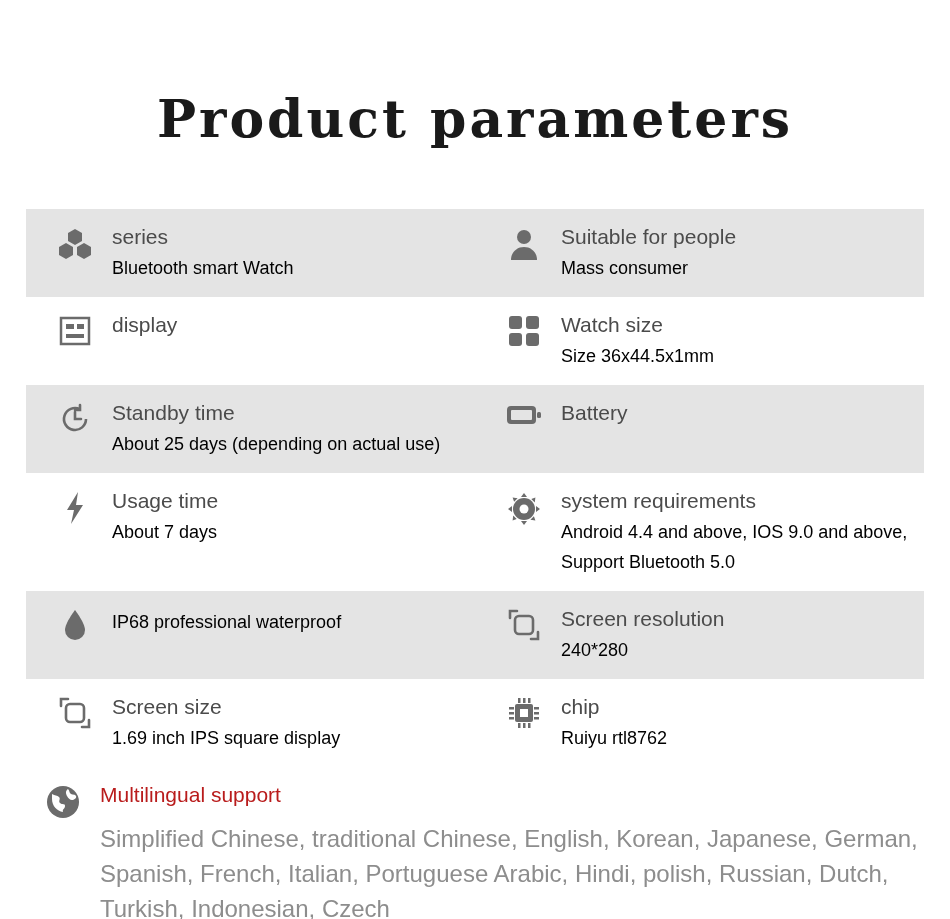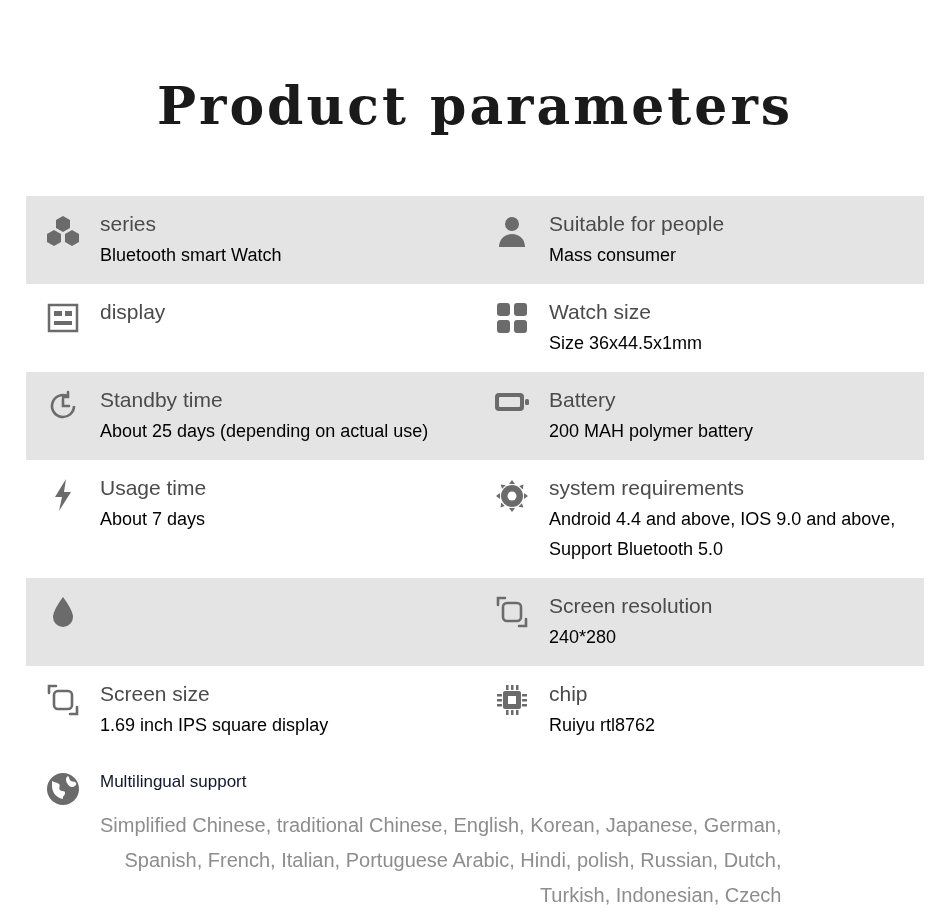--- a/index.html
+++ b/index.html
@@ -20,41 +20,41 @@
     position: relative;
     box-sizing: border-box;
   }
   .page-title {
     text-align: center;
     font-family: "DejaVu Serif", serif;
     font-weight: bold;
     font-size: 52px;
     letter-spacing: 3px;
     color: #1a1a1a;
-    margin: 3px;
+    margin: 16px;
     padding-top: 72px;
     padding-bottom: 0;
   }
   .spec-list {
     margin-top: 60px;
     padding: 0 26px;
   }
   .spec-row {
     display: flex;
     align-items: flex-start;
     box-sizing: border-box;
   }
   .spec-row.shaded {
     background: #e4e4e4;
   }
   .spec-cell {
     display: flex;
     align-items: flex-start;
     box-sizing: border-box;
-    padding: 14px 0 14px 0;
+    padding: 14px 0 14px 12px;
     width: 50%;
   }
   .icon-wrap {
     width: 74px;
     min-width: 74px;
     display: flex;
     justify-content: center;
     align-items: flex-start;
     padding-top: 4px;
   }
@@ -80,32 +80,31 @@
   }
   .spec-value.wrap {
     white-space: normal;
   }
   .lang-row {
     display: flex;
     align-items: flex-start;
     padding: 14px 0 20px 0;
   }
   .lang-text .spec-label {
-    font-size: 17px;
-    color: #0f172a;
+    font-size: 21px;
+    color: #b91c1c;
   }
   .lang-lines {
     margin-top: 12px;
   }
   .lang-lines div {
-    font-size: 20px;
+    font-size: 24px;
     color: #8d8d8d;
     line-height: 35px;
     white-space: nowrap;
-    text-align: right;
   }
 </style>
 </head>
 <body>
 
 <div class="page">
 
   <h1 class="page-title">Product parameters</h1>
 
   <div class="spec-list">
@@ -185,21 +184,20 @@
       <div class="spec-cell">
         <div class="icon-wrap">
           <svg width="36" height="24" viewBox="0 0 36 24" fill="#6b6b6b">
             <rect x="1" y="3" width="29" height="18" rx="4"></rect>
             <rect x="5" y="7" width="21" height="10" rx="1" fill="#e4e4e4"></rect>
             <rect x="31" y="9" width="4" height="6" rx="1.5"></rect>
           </svg>
         </div>
         <div class="spec-text">
           <div class="spec-label">Battery</div>
-          <div class="spec-value">200 MAH polymer battery</div>
         </div>
       </div>
     </div>
 
     <div class="spec-row">
       <div class="spec-cell">
         <div class="icon-wrap">
           <svg width="22" height="34" viewBox="0 0 22 34" fill="#6b6b6b">
             <polygon points="14,1 3,19 10,19 7,33 19,14 12,14"></polygon>
           </svg>
@@ -225,20 +223,21 @@
     </div>
 
     <div class="spec-row shaded">
       <div class="spec-cell">
         <div class="icon-wrap">
           <svg width="24" height="32" viewBox="0 0 24 32" fill="#6b6b6b">
             <path d="M12 1C12 1 2 14 2 21a10 10 0 0 0 20 0C22 14 12 1 12 1z"></path>
           </svg>
         </div>
         <div class="spec-text">
+          <div class="spec-value">IP68 professional waterproof</div>
         </div>
       </div>
       <div class="spec-cell">
         <div class="icon-wrap">
           <svg width="32" height="32" viewBox="0 0 32 32" fill="none" stroke="#6b6b6b" stroke-width="2.6" stroke-linecap="round">
             <rect x="7" y="7" width="18" height="18" rx="4"></rect>
             <polyline points="2,9 2,2 9,2"></polyline>
             <polyline points="30,23 30,30 23,30"></polyline>
           </svg>
         </div>

